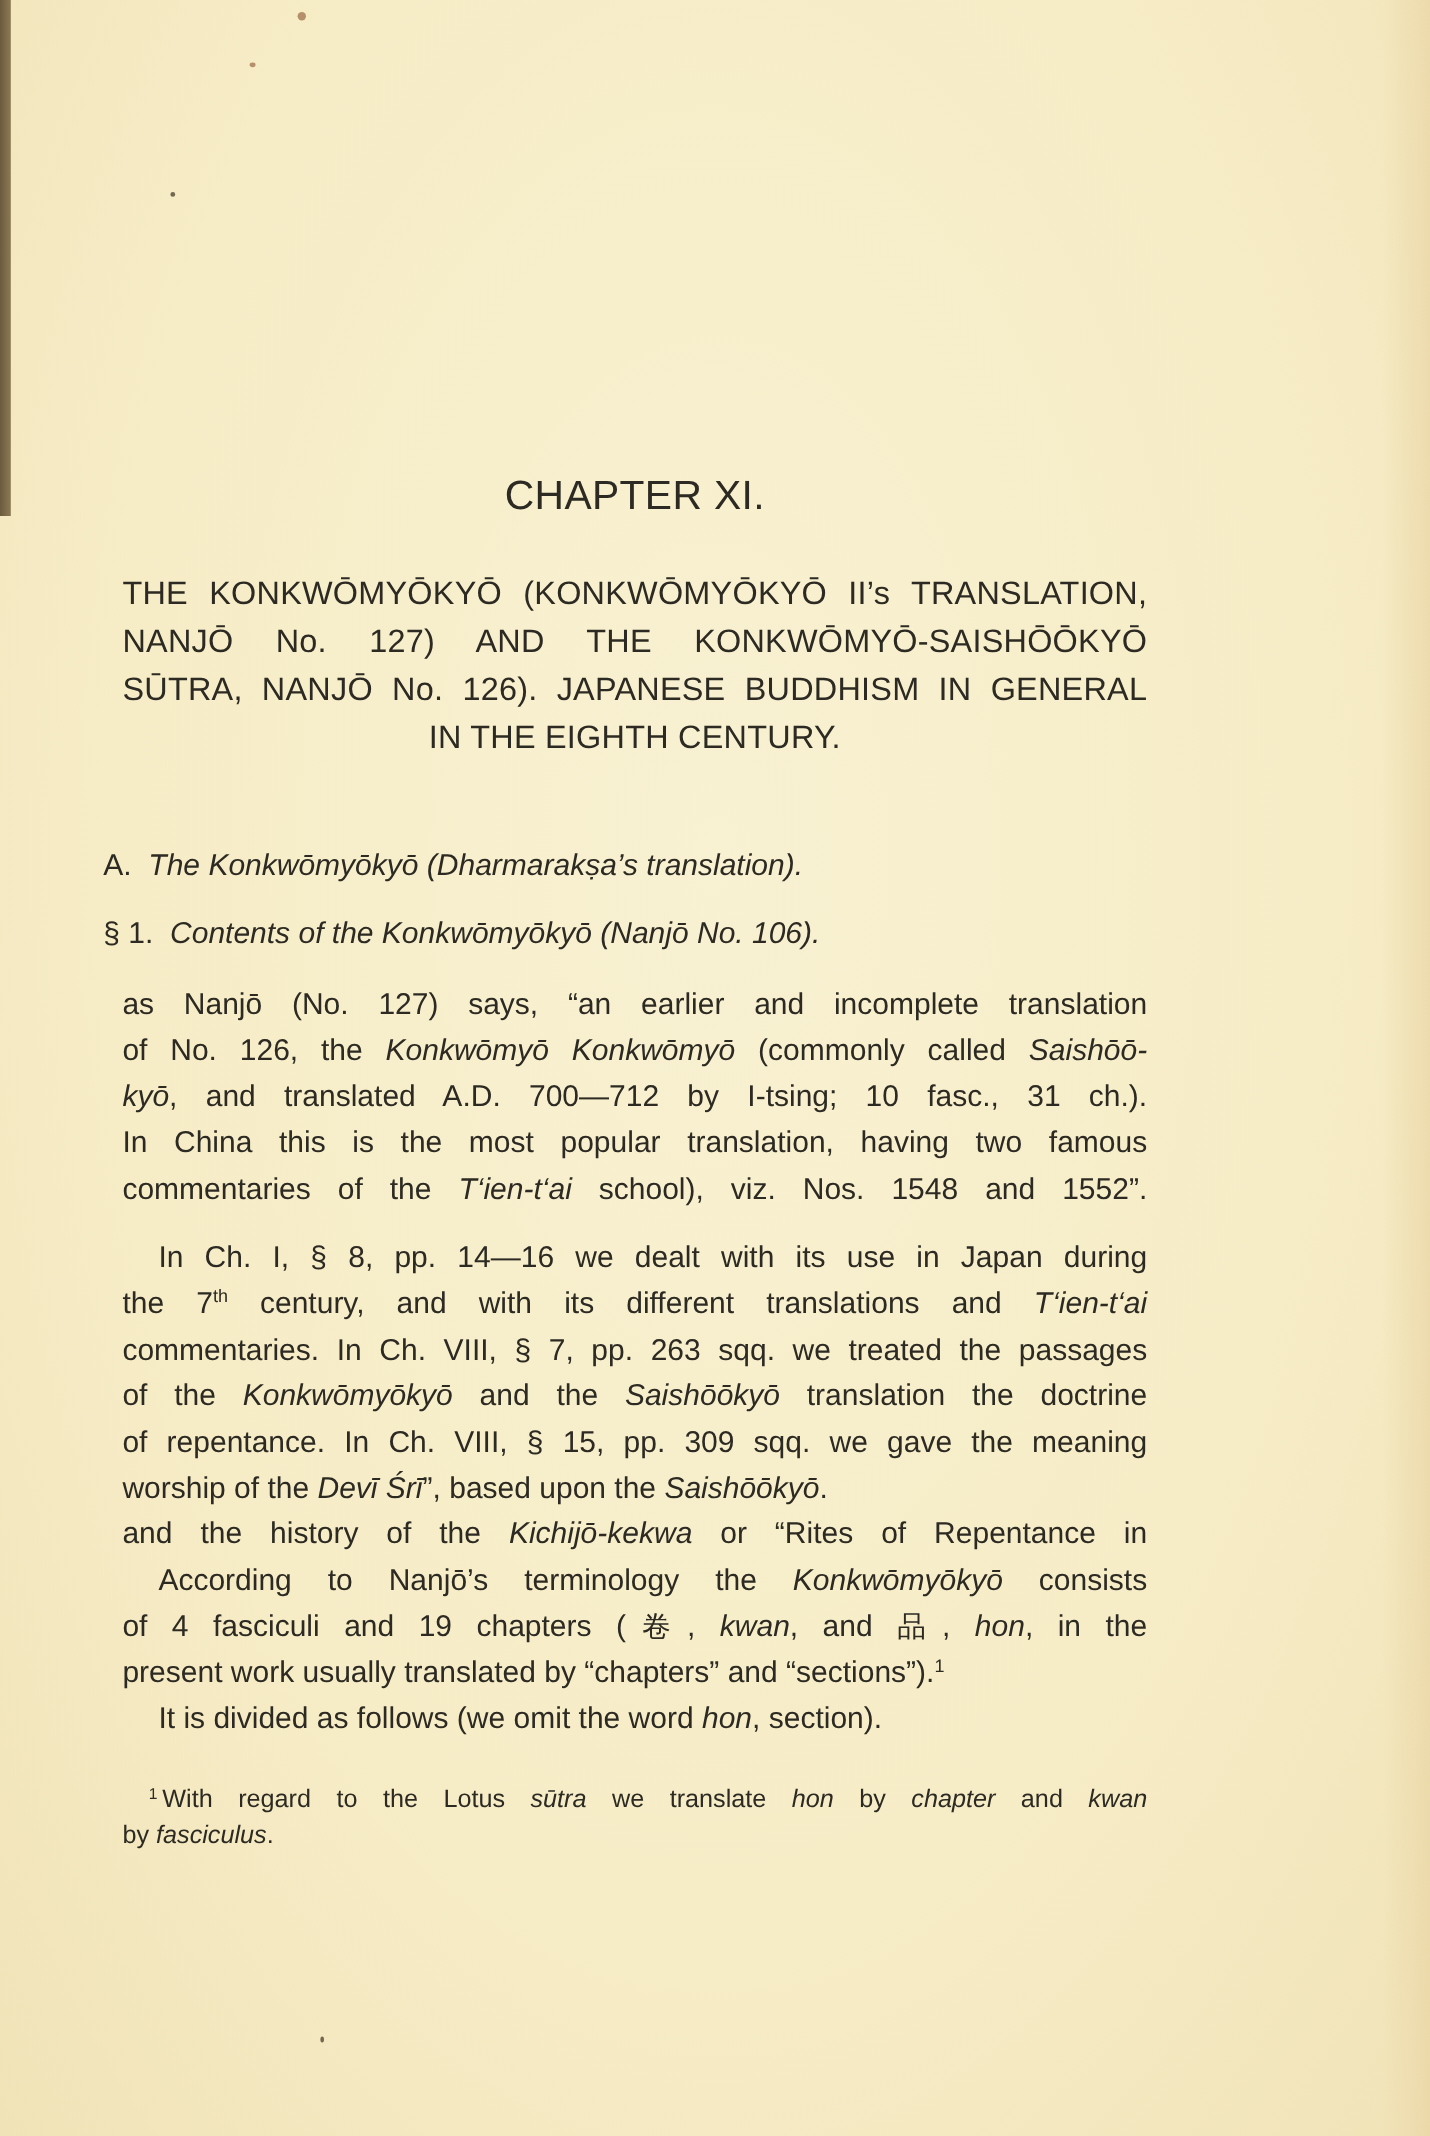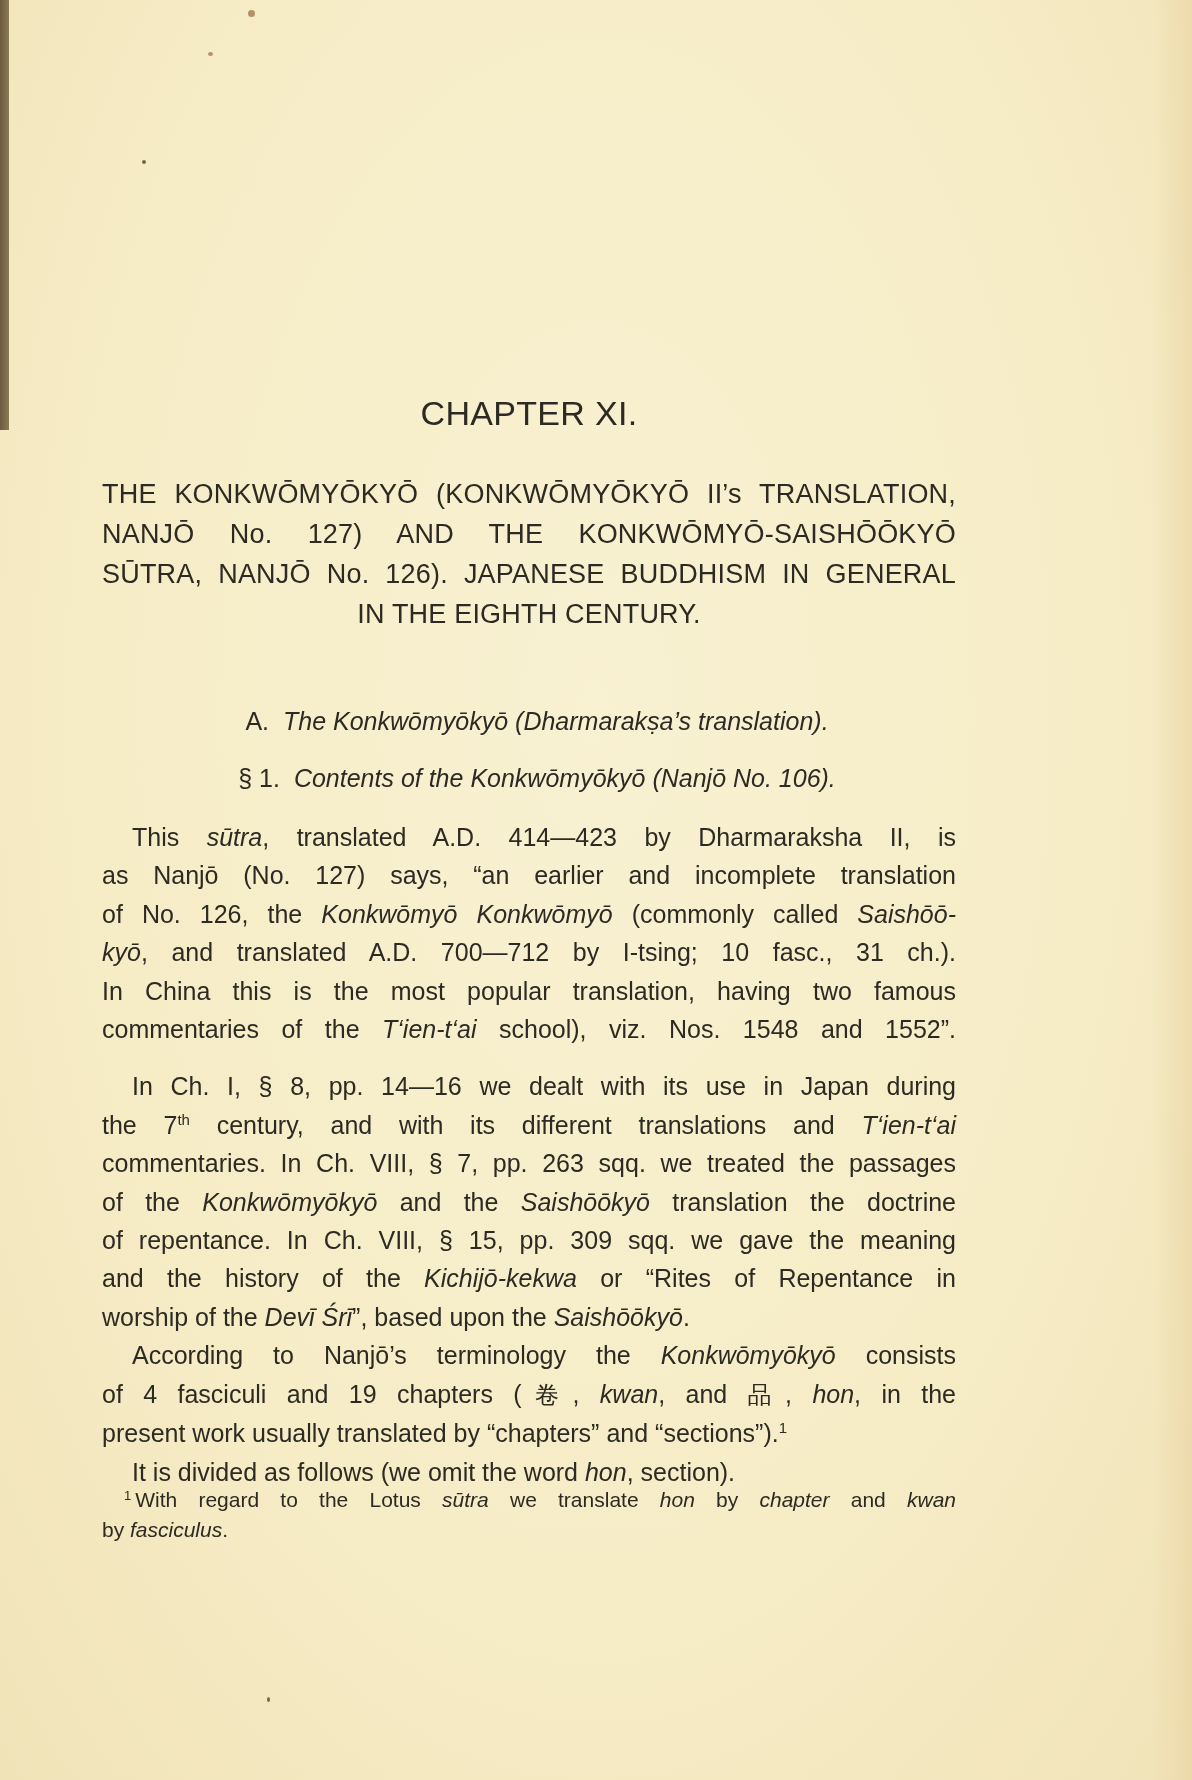--- a/index.html
+++ b/index.html
@@ -61,23 +61,22 @@
     .chapter-title .line {
       display: block;
       text-align: justify;
       text-align-last: justify;
     }
     .chapter-title .line.center {
       text-align: center;
       text-align-last: center;
     }
     .section-heading {
-      left: 110px;
+      left: 86px;
       width: 854px;
-      text-align: center;
       font-size: 25px;
     }
     .section-heading .label { font-style: normal; margin-right: 14px; }
     .section-heading .title { font-style: italic; }
     .h-a { top: 707px; }
     .h-s1 { top: 764px; }
     .body-text {
       top: 818px;
       font-size: 25px;
       line-height: 38.4px;
@@ -130,35 +129,34 @@
 <div class="text-block section-heading h-a">
   <span class="label">A.</span><span class="title">The Konkwōmyōkyō (Dharmarakṣa’s translation).</span>
 </div>
 
 <div class="text-block section-heading h-s1">
   <span class="label">§ 1.</span><span class="title">Contents of the Konkwōmyōkyō (Nanjō No. 106).</span>
 </div>
 
 <div class="text-block body-text">
   <p class="para">
-    <span class="line" style="padding-left:30px;"><span>This </span><i>sūtra</i><span>, translated A.D. 414—423 by Dharmaraksha II, is</span></span>
     <span class="line">as Nanjō (No. 127) says, “an earlier and incomplete translation</span>
     <span class="line"><span>of No. 126, the </span><i>Konkwōmyō Konkwōmyō</i><span> (commonly called </span><i>Saishōō-</i></span>
     <span class="line"><i>kyō</i><span>, and translated A.D. 700—712 by I-tsing; 10 fasc., 31 ch.).</span></span>
     <span class="line">In China this is the most popular translation, having two famous</span>
     <span class="line"><span>commentaries of the </span><i>T‘ien-t‘ai</i><span> school), viz. Nos. 1548 and 1552”.</span></span>
   </p>
   <p class="para">
     <span class="line" style="padding-left:30px;margin-top:19px;">In Ch. I, § 8, pp. 14—16 we dealt with its use in Japan during</span>
     <span class="line"><span>the 7</span><sup>th</sup><span> century, and with its different translations and </span><i>T‘ien-t‘ai</i></span>
     <span class="line">commentaries. In Ch. VIII, § 7, pp. 263 sqq. we treated the passages</span>
     <span class="line"><span>of the </span><i>Konkwōmyōkyō</i><span> and the </span><i>Saishōōkyō</i><span> translation the doctrine</span></span>
     <span class="line">of repentance. In Ch. VIII, § 15, pp. 309 sqq. we gave the meaning</span>
+    <span class="line last"><span>worship of the </span><i>Devī Śrī</i><span>”, based upon the </span><i>Saishōōkyō</i><span>.</span></span>
     <span class="line"><span>and the history of the </span><i>Kichijō-kekwa</i><span> or “Rites of Repentance in</span></span>
-    <span class="line last"><span>worship of the </span><i>Devī Śrī</i><span>”, based upon the </span><i>Saishōōkyō</i><span>.</span></span>
   </p>
   <p class="para">
     <span class="line" style="padding-left:30px;"><span>According to Nanjō’s terminology the </span><i>Konkwōmyōkyō</i><span> consists</span></span>
     <span class="line"><span>of 4 fasciculi and 19 chapters (</span><span class="cjk">卷</span><span>, </span><i>kwan</i><span>, and </span><span class="cjk">品</span><span>, </span><i>hon</i><span>, in the</span></span>
     <span class="line last"><span>present work usually translated by “chapters” and “sections”).</span><sup>1</sup></span>
   </p>
   <p class="para">
     <span class="line last" style="padding-left:30px;"><span>It is divided as follows (we omit the word </span><i>hon</i><span>, section).</span></span>
   </p>
 </div>

